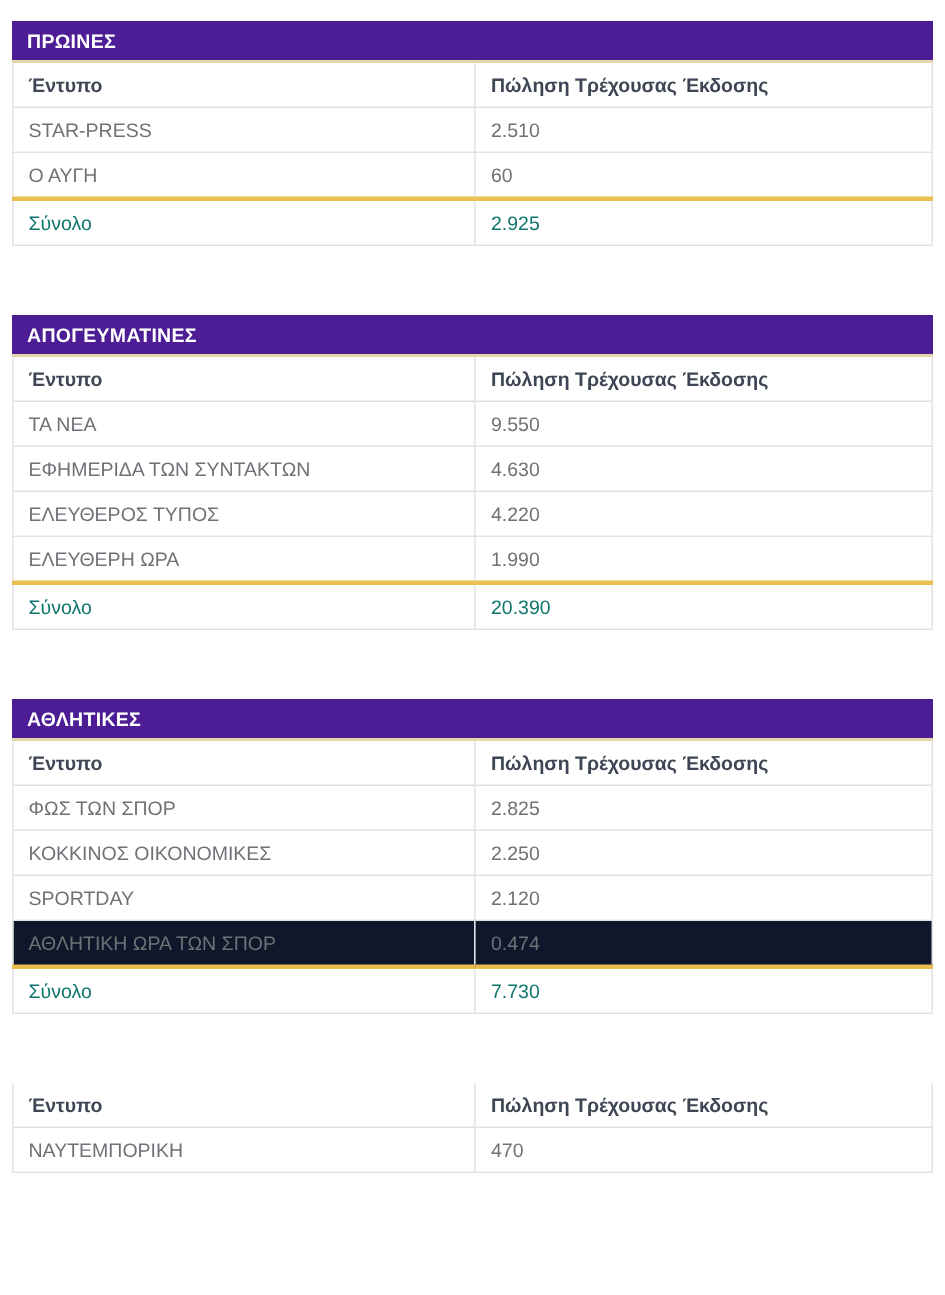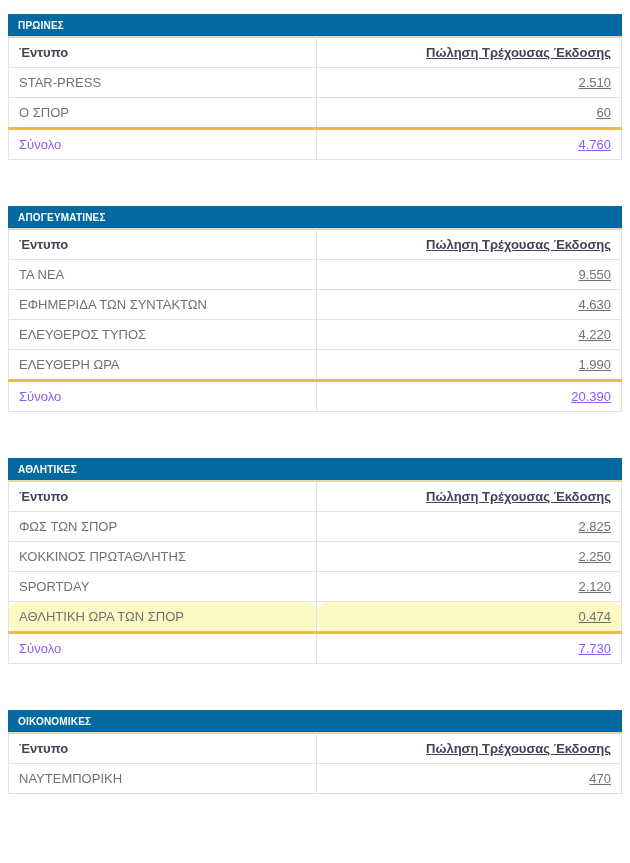--- a/index.html
+++ b/index.html
@@ -5,57 +5,56 @@
   * { margin: 0; padding: 0; box-sizing: border-box; }
   html, body {
     width: 630px; height: 863px;
     background: #ffffff;
     font-family: "Liberation Sans", "DejaVu Sans", sans-serif;
     overflow: hidden;
   }
   .page { padding: 14px 8px 0 8px; }
   .section { margin-bottom: 46px; }
   .section-header {
-    background: #0369a1;
+    background: #4c1d95;
     color: #ffffff;
-    font-size: 10px;
+    font-size: 13px;
     font-weight: bold;
     padding: 6px 10px 5px 10px;
     border-bottom: 2px solid #e7d8ac;
     letter-spacing: .2px;
   }
   table {
     width: 100%;
     border-collapse: collapse;
     border: 1px solid #e2e2e4;
     border-top: none;
     font-size: 13px;
   }
   th, td {
     padding: 7px 10px;
     border-bottom: 1px solid #e2e2e4;
     text-align: left;
     font-weight: normal;
     white-space: nowrap;
-    border-radius: 11px;
   }
   th.col-item, td.cell-item {
     width: 50.3%;
     border-right: 1px solid #e2e2e4;
   }
-  th.col-sales, td.cell-sales { text-align: right; text-decoration: underline; }
+  th.col-sales, td.cell-sales { text-align: left; }
   th {
     color: #3e4554;
     font-weight: bold;
   }
   td { color: #6e7277; }
-  tr.row-highlight td { background: #fef9c3; }
+  tr.row-highlight td { background: #0f172a; }
   tr.total-row td {
     border-top: 3px solid #e9bd4e;
-    color: #8b5cf6;
+    color: #0f766e;
   }
 </style>
 </head>
 <body>
 
 <div class="page">
 
   <div class="section">
     <div class="section-header">ΠΡΩΙΝΕΣ</div>
     <table>
@@ -64,26 +63,26 @@
           <th class="col-item">Έντυπο</th>
           <th class="col-sales">Πώληση Τρέχουσας Έκδοσης</th>
         </tr>
       </thead>
       <tbody>
         <tr>
           <td class="cell-item">STAR-PRESS</td>
           <td class="cell-sales">2.510</td>
         </tr>
         <tr>
-          <td class="cell-item">Ο ΣΠΟΡ</td>
+          <td class="cell-item">Ο ΑΥΓΗ</td>
           <td class="cell-sales">60</td>
         </tr>
         <tr class="total-row">
           <td class="cell-item">Σύνολο</td>
-          <td class="cell-sales">4.760</td>
+          <td class="cell-sales">2.925</td>
         </tr>
       </tbody>
     </table>
   </div>
 
   <div class="section">
     <div class="section-header">ΑΠΟΓΕΥΜΑΤΙΝΕΣ</div>
     <table>
       <thead>
         <tr>
@@ -124,41 +123,40 @@
           <th class="col-item">Έντυπο</th>
           <th class="col-sales">Πώληση Τρέχουσας Έκδοσης</th>
         </tr>
       </thead>
       <tbody>
         <tr>
           <td class="cell-item">ΦΩΣ ΤΩΝ ΣΠΟΡ</td>
           <td class="cell-sales">2.825</td>
         </tr>
         <tr>
-          <td class="cell-item">ΚΟΚΚΙΝΟΣ ΠΡΩΤΑΘΛΗΤΗΣ</td>
+          <td class="cell-item">ΚΟΚΚΙΝΟΣ ΟΙΚΟΝΟΜΙΚΕΣ</td>
           <td class="cell-sales">2.250</td>
         </tr>
         <tr>
           <td class="cell-item">SPORTDAY</td>
           <td class="cell-sales">2.120</td>
         </tr>
         <tr class="row-highlight">
           <td class="cell-item">ΑΘΛΗΤΙΚΗ ΩΡΑ ΤΩΝ ΣΠΟΡ</td>
           <td class="cell-sales">0.474</td>
         </tr>
         <tr class="total-row">
           <td class="cell-item">Σύνολο</td>
           <td class="cell-sales">7.730</td>
         </tr>
       </tbody>
     </table>
   </div>
 
   <div class="section" style="margin-bottom:0;">
-    <div class="section-header">ΟΙΚΟΝΟΜΙΚΕΣ</div>
     <table>
       <thead>
         <tr>
           <th class="col-item">Έντυπο</th>
           <th class="col-sales">Πώληση Τρέχουσας Έκδοσης</th>
         </tr>
       </thead>
       <tbody>
         <tr>
           <td class="cell-item">ΝΑΥΤΕΜΠΟΡΙΚΗ</td>

